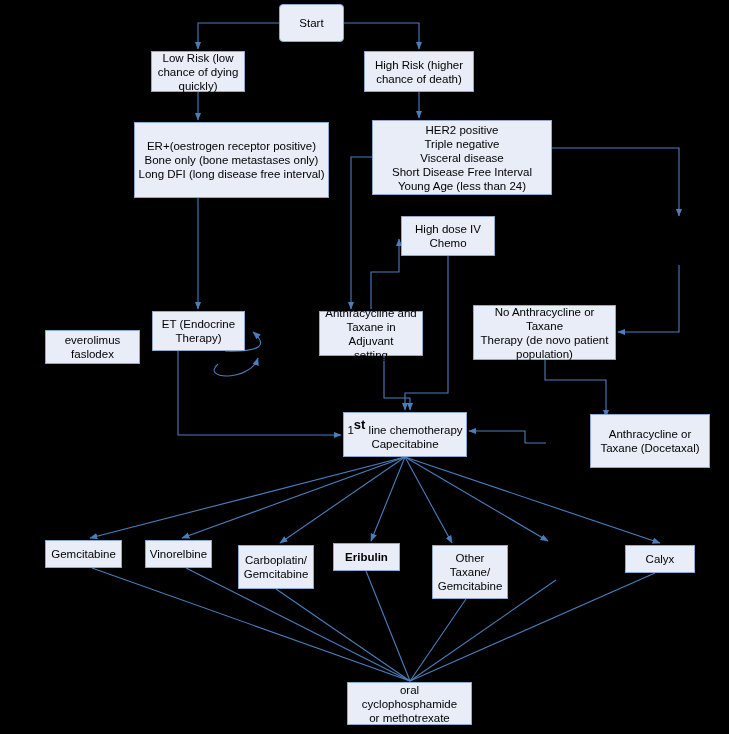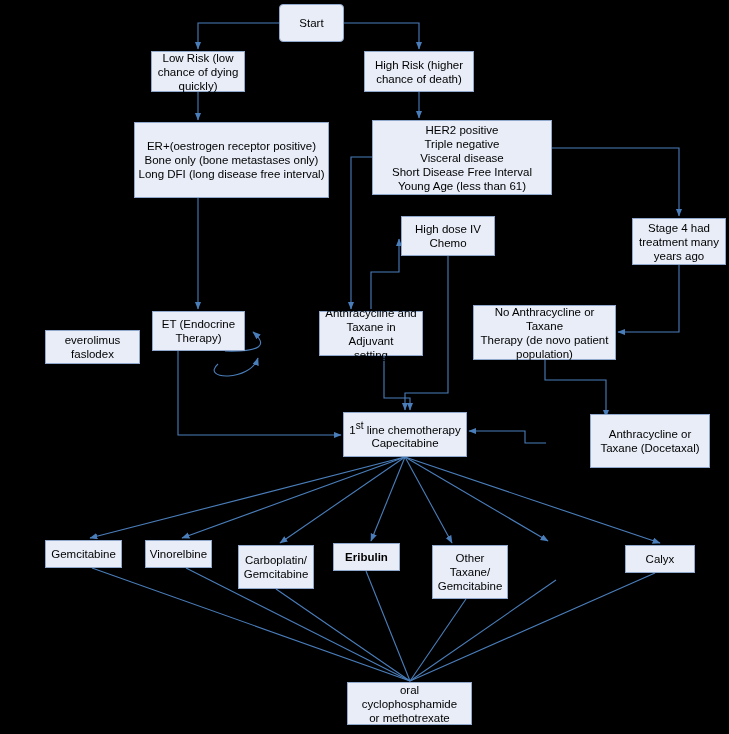--- a/index.html
+++ b/index.html
@@ -42,22 +42,23 @@
   .node.rounded {
     border-radius: 4px;
   }
   .node.bold {
     font-weight: bold;
   }
   .node-inner {
     width: 100%;
   }
   sup {
-    font-size: 10px;
+    font-size: 13px;
     vertical-align: super;
+    font-weight: bold;
   }
 </style>
 </head>
 <body>
 
 <div id="canvas">
 
   <svg class="connectors" viewBox="0 0 729 734">
     <defs>
       <marker id="arrow" markerWidth="9" markerHeight="9" refX="7.4" refY="3.2" orient="auto" markerUnits="userSpaceOnUse">
@@ -138,33 +139,28 @@
     <span class="node-inner">ER+(oestrogen receptor positive)
 Bone only (bone metastases only)
 Long DFI (long disease free interval)</span>
   </div>
 
   <div class="node" style="left:372px; top:120px; width:180px; height:75px;">
     <span class="node-inner">HER2 positive
 Triple negative
 Visceral disease
 Short Disease Free Interval
-Young Age (less than 61)</span>
+Young Age (less than 24)</span>
   </div>
 
   <div class="node" style="left:401px; top:216px; width:94px; height:40px;">
     <span class="node-inner">High dose IV
 Chemo</span>
   </div>
 
-  <div class="node" style="left:632px; top:218px; width:94px; height:47px;">
-    <span class="node-inner">Stage 4 had
-treatment many
-years ago</span>
-  </div>
 
   <div class="node" style="left:152px; top:311px; width:93px; height:40px;">
     <span class="node-inner">ET (Endocrine
 Therapy)</span>
   </div>
 
   <div class="node" style="left:45px; top:330px; width:95px; height:34px;align-items:flex-end;">
     <span class="node-inner">everolimus
 faslodex</span>
   </div>

